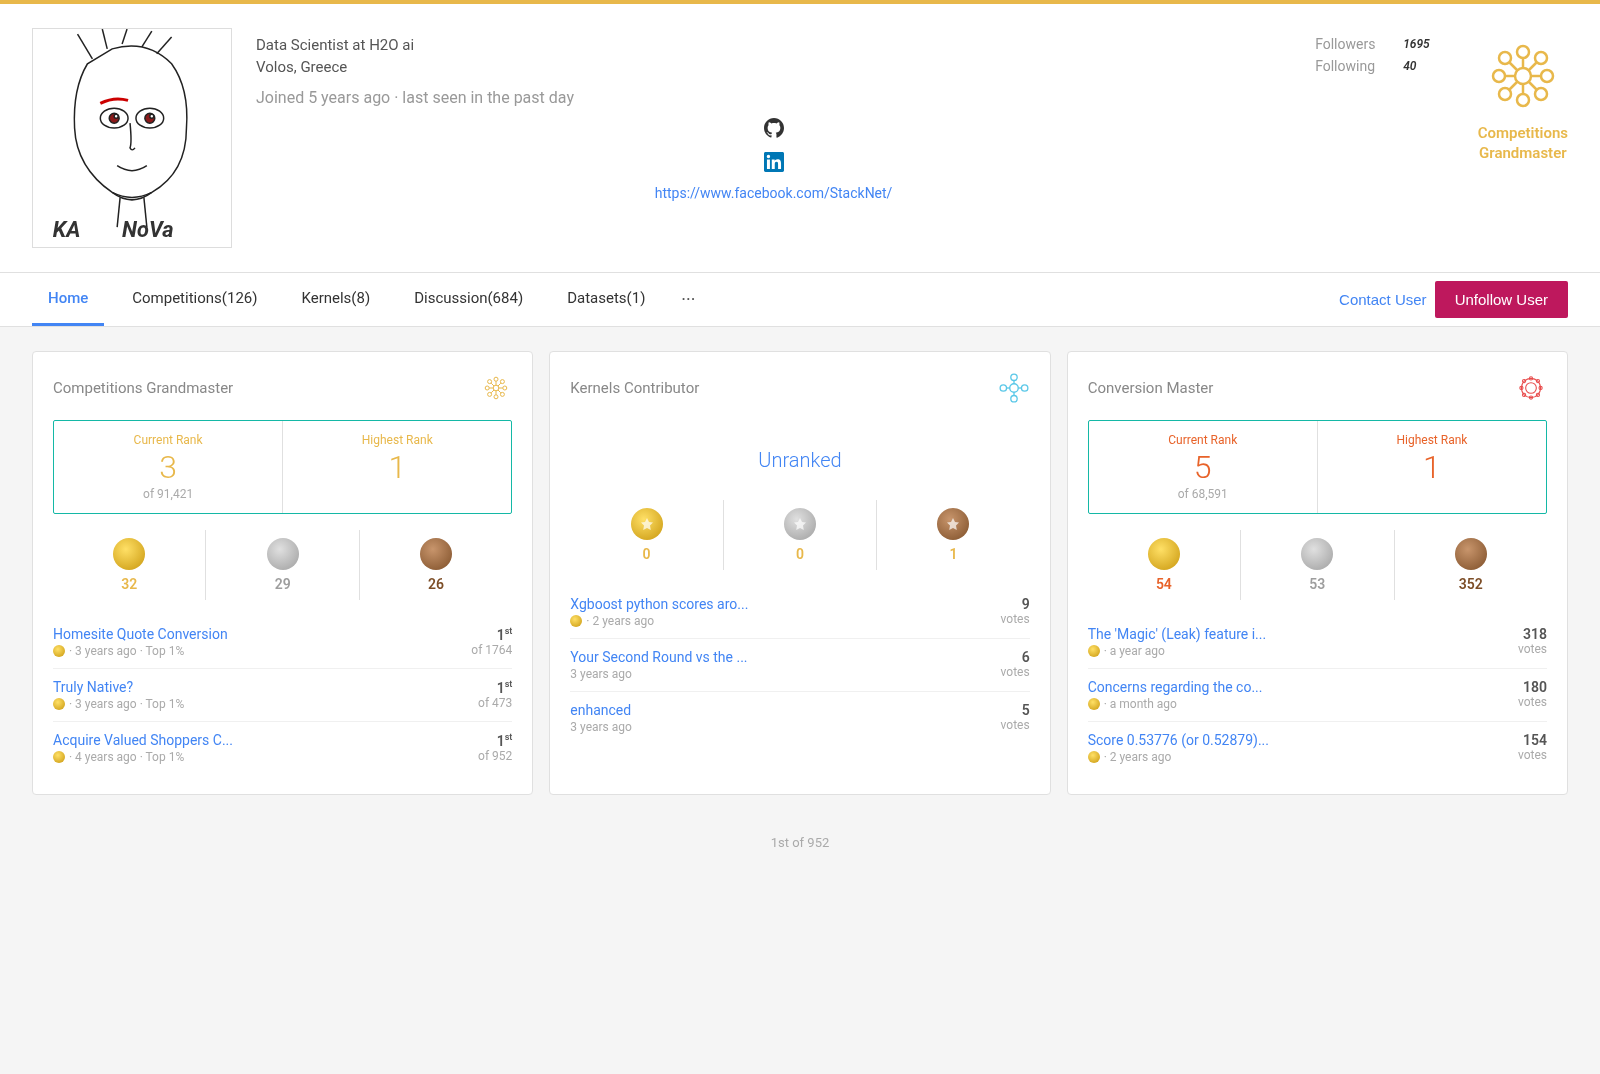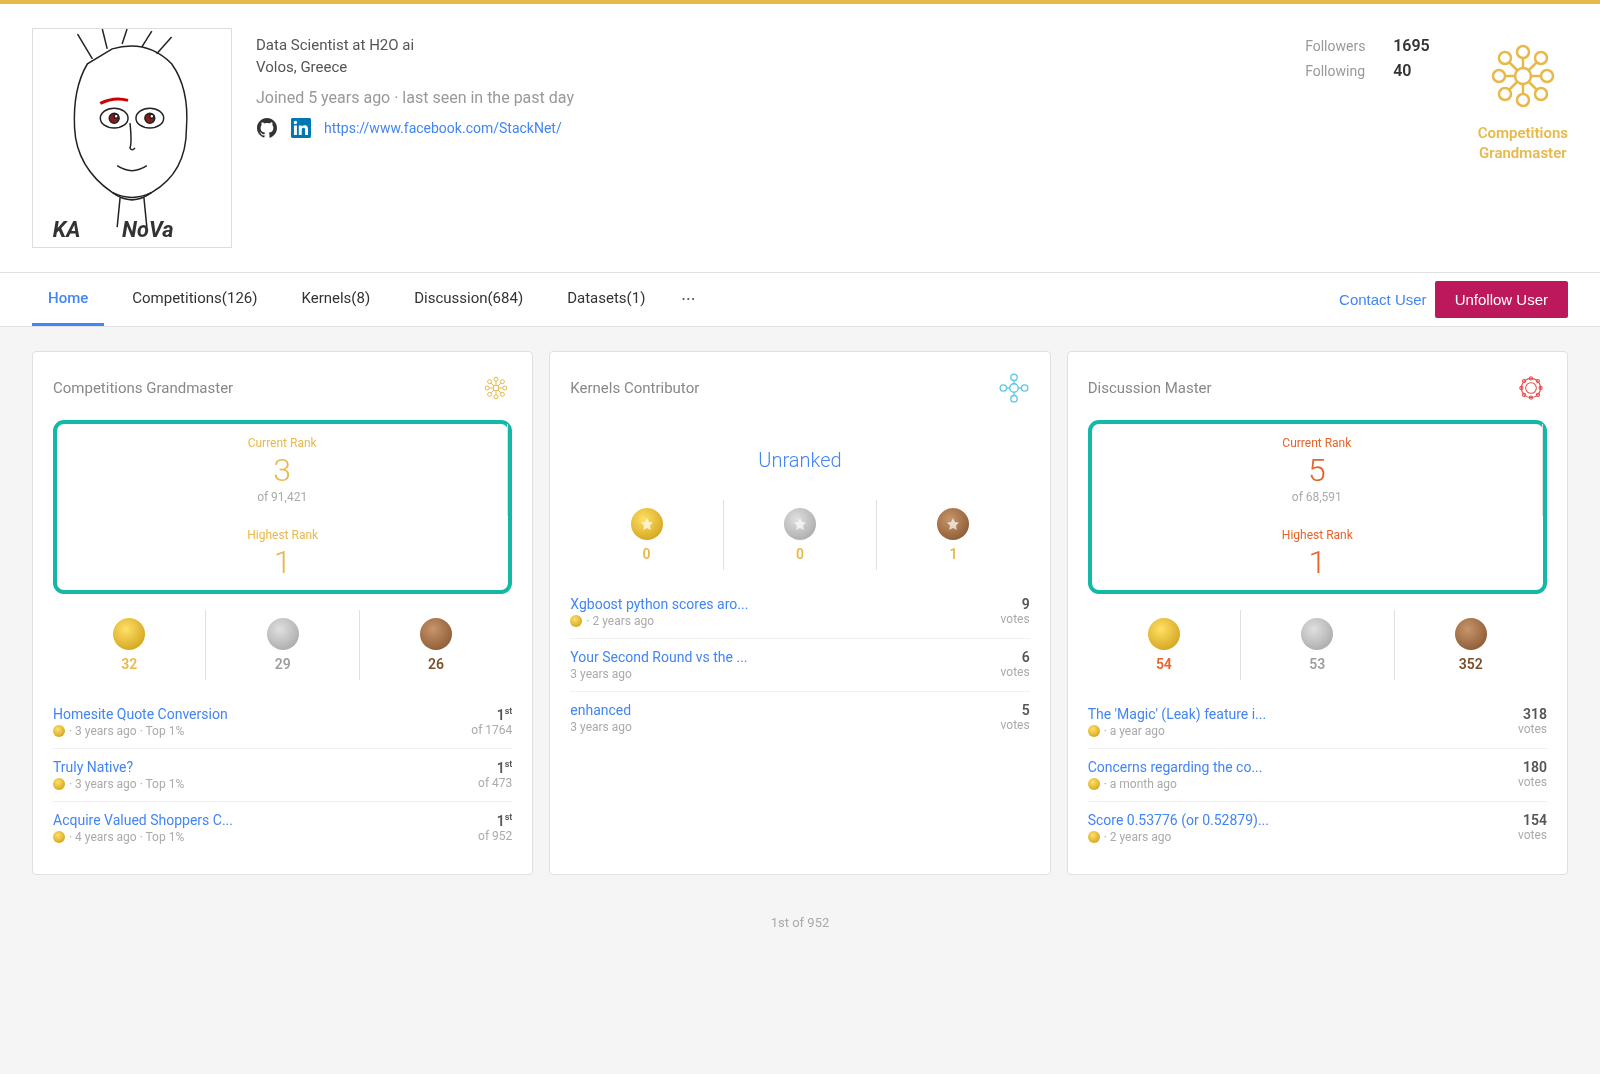--- a/index.html
+++ b/index.html
@@ -11,49 +11,49 @@
 
     .avatar-area { width: 200px; height: 220px; flex-shrink: 0; overflow: hidden; border: 1px solid #ddd; background: #fff; }
     .avatar-svg { width: 100%; height: 100%; }
 
     .profile-info { flex: 1; padding-top: 8px; }
     .profile-name { font-size: 26px; font-weight: 400; margin-bottom: 8px; }
     .profile-name strong { font-weight: 700; }
     .profile-subtitle { color: #555; margin-bottom: 4px; font-size: 15px; }
     .profile-location { color: #555; margin-bottom: 12px; font-size: 15px; }
     .profile-joined { color: #999; font-size: 16px; margin-bottom: 10px; }
-    .profile-links { display: flex; align-items: center; gap: 12px; }
+    .profile-links { display: flex; align-items: center; gap: 12px; flex-direction: column; }
     .social-icon { width: 22px; height: 22px; display: inline-flex; align-items: center; justify-content: center; color: #333; cursor: pointer; }
     .profile-url { color: #4285f4; text-decoration: none; font-size: 14px; }
 
     .profile-stats { display: flex; flex-direction: column; gap: 6px; margin-right: 24px; padding-top: 8px; }
     .stat-row { display: flex; gap: 8px; align-items: center; }
     .stat-label { color: #999; font-size: 14px; width: 80px; }
-    .stat-value { font-size: 16px; font-weight: 600; color: #333; }
+    .stat-value { font-size: 12px; font-weight: 600; color: #333; font-style: italic; }
 
     .grandmaster-badge { display: flex; flex-direction: column; align-items: center; gap: 8px; padding-top: 8px; }
     .gm-icon { width: 80px; height: 80px; }
     .gm-label { color: #e8b84b; font-weight: 600; font-size: 15px; text-align: center; line-height: 1.3; }
 
     .nav-tabs { background: #fff; padding: 0 32px; display: flex; align-items: center; border-bottom: 1px solid #e0e0e0; gap: 12px; }
     .nav-tab { padding: 16px 16px; cursor: pointer; font-size: 15px; color: #333; text-decoration: none; border-bottom: 3px solid transparent; white-space: nowrap; }
     .nav-tab.active { color: #4285f4; border-bottom: 3px solid #4285f4; font-weight: 500; }
     .nav-more { padding: 16px 8px; cursor: pointer; color: #555; font-size: 18px; }
     .nav-actions { margin-left: auto; display: flex; gap: 8px; align-items: center; }
     .btn-contact { color: #4285f4; background: none; border: none; cursor: pointer; font-size: 15px; font-weight: 500; }
     .btn-unfollow { background: #be185d; color: #fff; border: none; padding: 10px 20px; font-size: 15px; font-weight: 500; cursor: pointer; border-radius: 2px; }
 
     .main-content { padding: 24px 32px; display: flex; gap: 16px; }
 
     .card { background: #fff; border: 1px solid #e0e0e0; border-radius: 4px; flex: 1; padding: 20px; }
 
     .card-header { display: flex; justify-content: space-between; align-items: center; margin-bottom: 16px; }
     .card-title { color: #888; font-size: 15px; font-weight: 400; }
 
-    .rank-section { display: flex; border: 4px solid #14b8a6; border-radius: 11px; margin-bottom: 16px; flex-direction: column; }
+    .rank-section { display: flex; border: 1px solid #14b8a6; border-radius: 2px; margin-bottom: 16px; }
     .rank-block { flex: 1; padding: 12px 16px; text-align: center; }
     .rank-block:first-child { border-right: 1px solid #e0e0e0; }
     .rank-label { font-size: 12px; color: #e8b84b; margin-bottom: 4px; }
     .rank-label.orange { color: #e8632a; }
     .rank-number { font-size: 32px; font-weight: 300; color: #e8b84b; line-height: 1; }
     .rank-number.orange { color: #e8632a; }
     .rank-of { font-size: 12px; color: #aaa; margin-top: 4px; }
 
     .unranked-text { color: #4285f4; font-size: 20px; text-align: center; padding: 28px 0; font-weight: 300; }
 
@@ -386,21 +386,21 @@
         <div class="comp-right">
           <div class="comp-rank">5</div>
           <div class="comp-total">votes</div>
         </div>
       </div>
     </div>
   </div>
 
   <div class="card">
     <div class="card-header">
-      <span class="card-title">Discussion Master</span>
+      <span class="card-title">Conversion Master</span>
       <svg width="32" height="32" viewBox="0 0 60 60" xmlns="http://www.w3.org/2000/svg">
         <g fill="none" stroke="#e84b4b" stroke-width="2">
           <circle cx="30" cy="30" r="10"></circle>
           <circle cx="30" cy="30" r="18"></circle>
           <circle cx="30" cy="12" r="3"></circle>
           <circle cx="30" cy="48" r="3"></circle>
           <circle cx="12" cy="30" r="3"></circle>
           <circle cx="48" cy="30" r="3"></circle>
           <circle cx="17" cy="17" r="3"></circle>
           <circle cx="43" cy="17" r="3"></circle>

